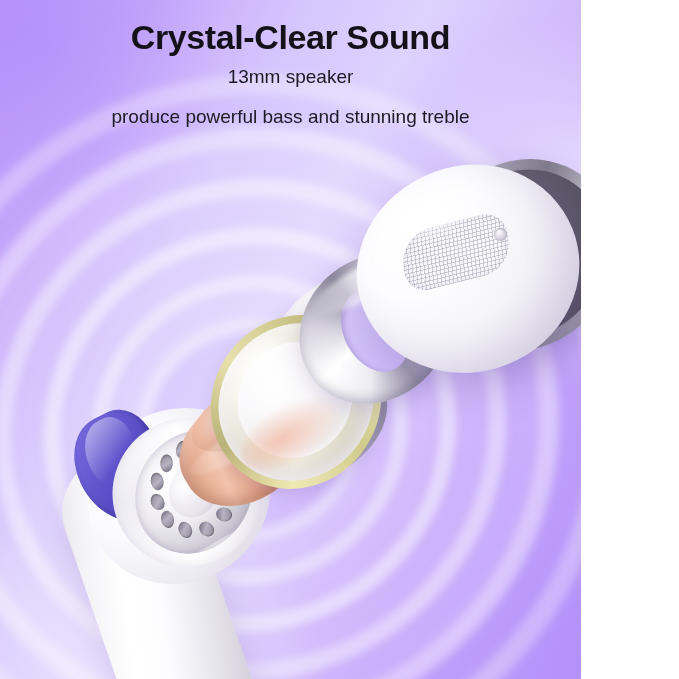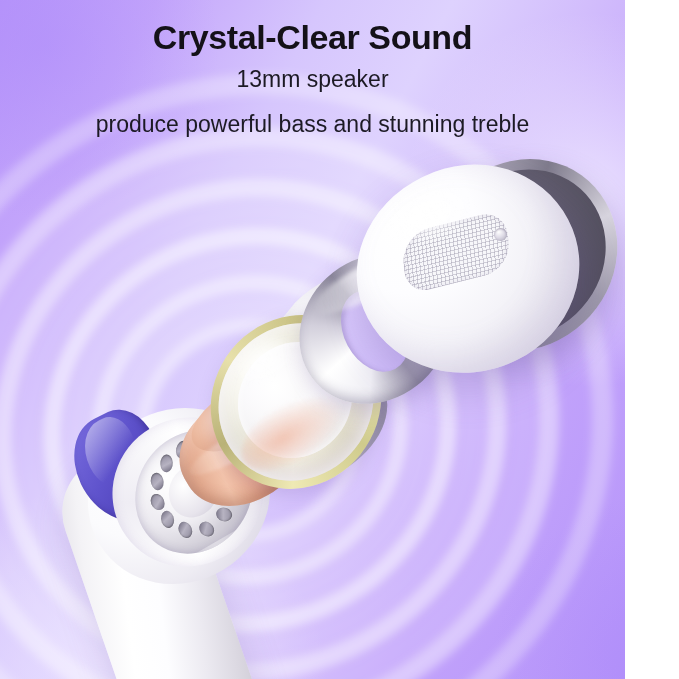--- a/index.html
+++ b/index.html
@@ -3,21 +3,21 @@
 <meta charset="utf-8">
 <title>Crystal-Clear Sound</title>
 <style>
   html, body {
     margin: 0;
     padding: 0;
     background: #ffffff;
   }
   #poster {
     position: relative;
-    width: 625px;
+    width: 581px;
     height: 679px;
     overflow: hidden;
     font-family: "Liberation Sans", sans-serif;
     background: linear-gradient(118deg,
         #b896fa 0%,
         #c4a6fb 16%,
         #d6c6fd 33%,
         #ded2fe 46%,
         #d2bdfc 60%,
         #c2a3fb 76%,
@@ -56,21 +56,21 @@
   .title {
     top: 18px;
     font-size: 34px;
     font-weight: bold;
     letter-spacing: -0.4px;
     color: #141118;
     line-height: 1.15;
   }
   .sub {
     top: 64px;
-    font-size: 23px;
+    font-size: 19px;
     font-weight: normal;
     color: #1c1a24;
     line-height: 1.32;
   }
   .sub .l2 { display: block; margin-top: 15px; }
 
   
   #waves {
     position: absolute;
     left: 0; top: 0;

